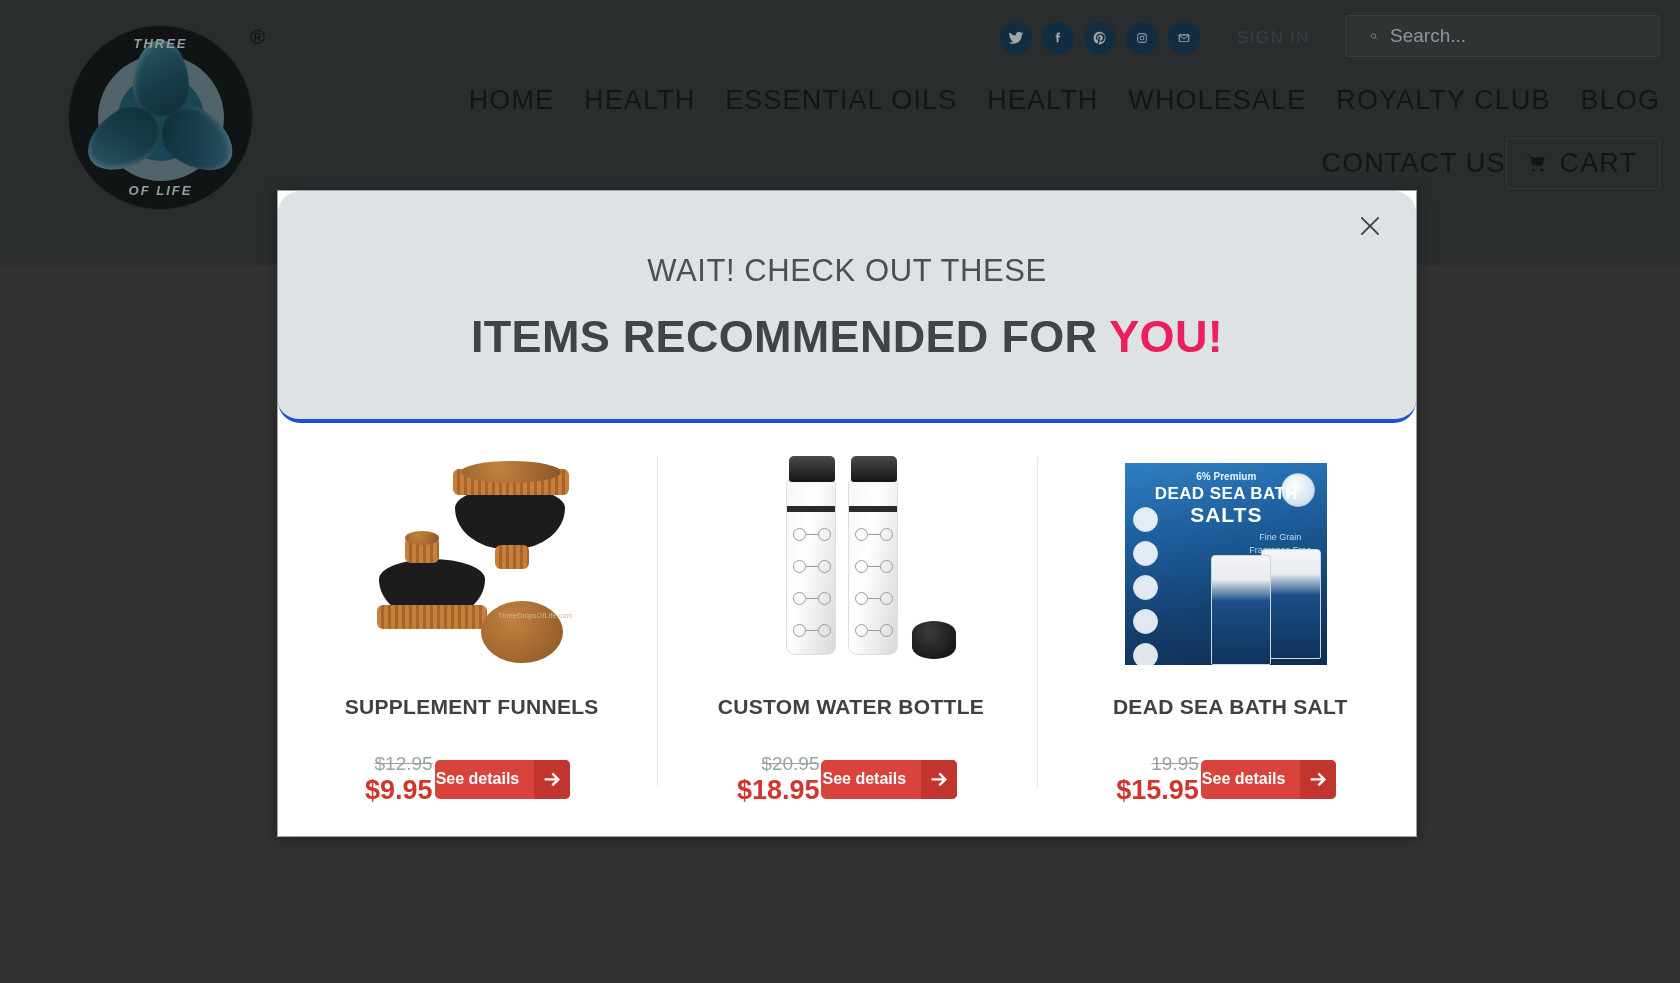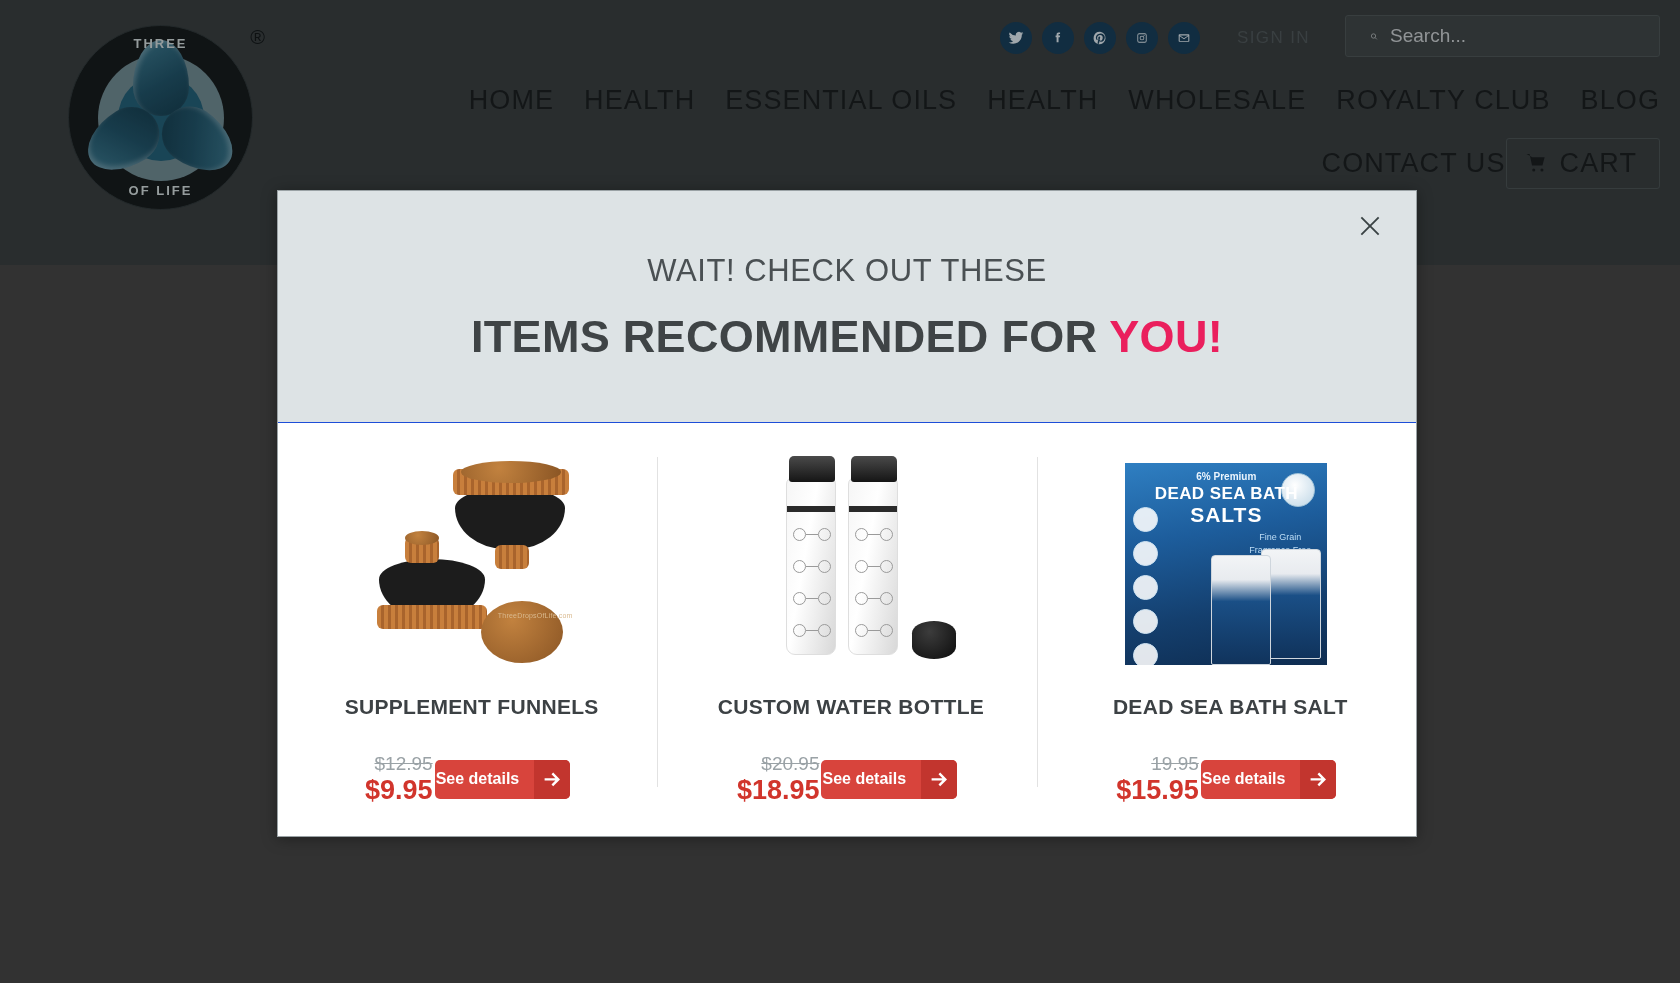--- a/index.html
+++ b/index.html
@@ -25,20 +25,21 @@
     position: absolute; left: 68px; top: 25px;
     width: 195px; height: 195px;
   }
   .logo-badge {
     position: absolute; left: 0; top: 0;
     width: 185px; height: 185px;
     border-radius: 50%;
     background: #111617;
     border: 1px solid #2b3436;
     overflow: hidden;
+    font-style: italic;
   }
   .logo-inner {
     position: absolute; left: 50%; top: 50%;
     transform: translate(-50%,-50%);
     width: 126px; height: 126px;
     border-radius: 50%;
     background: #6c8890;
   }
   .logo-tri {
     position: absolute; left: 50%; top: 50%;
@@ -142,21 +143,22 @@
     background: #ffffff;
     border: 1px solid #9aa2a5;
     box-shadow: 0 2px 14px rgba(0,0,0,.35);
     overflow: hidden;
   }
 
   .modal-head {
     position: relative;
     height: 232px;
     background: #dde3e5;
-    border-bottom: 1px solid #1d4ed8;
+    border-bottom: 4px solid #1d4ed8;
+    border-radius: 22px;
   }
 
   .close-btn {
     position: absolute; right: 26px; top: 15px;
     width: 40px; height: 40px;
     display: flex; align-items: center; justify-content: center;
     background: transparent; border: 0; cursor: pointer;
   }
   .close-btn svg { width: 26px; height: 26px; stroke: #3a4244; stroke-width: 1.7; }
 

